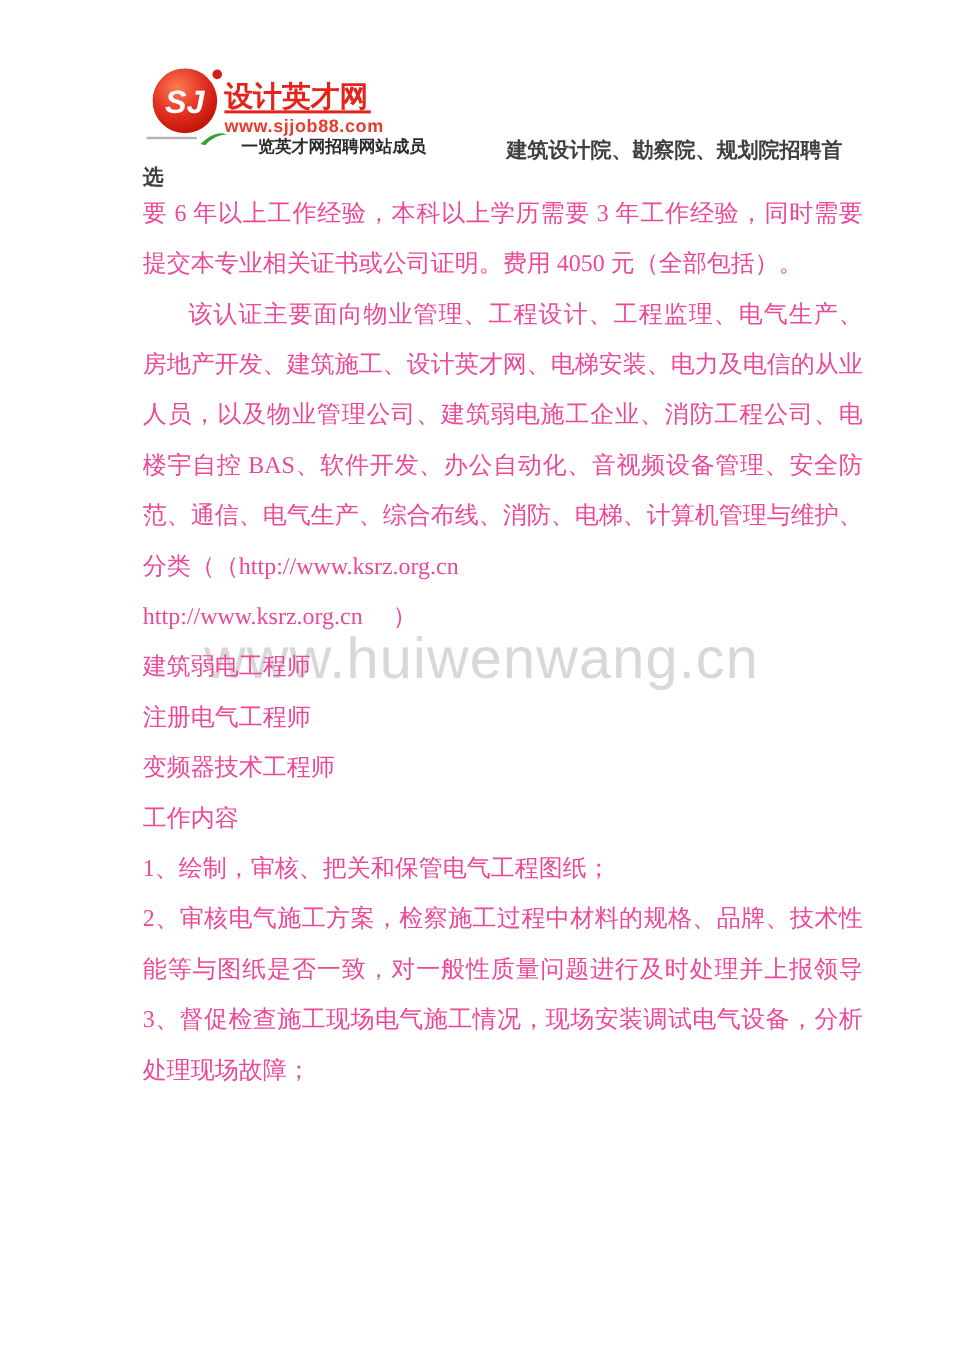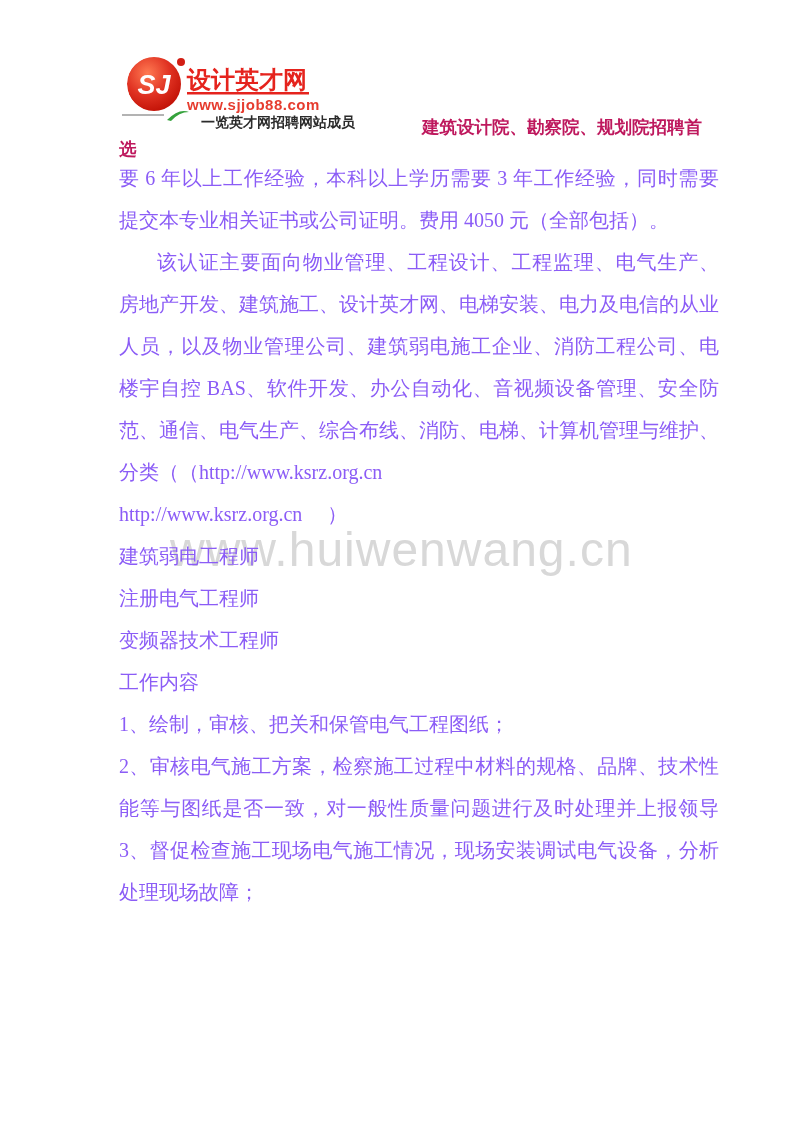--- a/index.html
+++ b/index.html
@@ -14,37 +14,37 @@
   .logo svg{display:block;}
   .svg-brand{font-family:"Liberation Sans","DejaVu Sans",sans-serif;font-weight:bold;font-size:24px;}
   .svg-site{font-family:"Liberation Sans","DejaVu Sans",sans-serif;font-weight:bold;font-size:15px;letter-spacing:.5px;}
   .svg-member{font-family:"Liberation Serif","DejaVu Serif",serif;font-weight:bold;font-size:14px;}
   .svg-monogram{font-family:"Liberation Sans","DejaVu Sans",sans-serif;font-weight:bold;font-style:italic;font-size:27px;}
 
   
   .tagline{
     position:absolute;left:115px;top:116px;width:590px;
     text-indent:303px;
-    font-family:Liberation Serif, serif;
-    font-weight:bold;font-size:17.5px;line-height:22px;color:#be185d;
+    font-family:Liberation Mono, monospace;
+    font-weight:bold;font-size:17.5px;line-height:22px;color:#404040;
     z-index:3;
   }
 
   
   .watermark{
     position:absolute;left:166px;top:522px;
     font-family:Liberation Sans, sans-serif;
     font-size:48px;color:#d8d8d8;letter-spacing:1px;white-space:nowrap;
     z-index:1;
   }
 
   
   .doc{
     position:absolute;left:115px;top:157px;width:600px;z-index:2;
-    font-size:20px;color:#8b5cf6;
+    font-size:20px;color:#ec4899;
   }
   .doc-line{height:42px;line-height:42px;white-space:pre-wrap;overflow:hidden;}
   .doc-line.j{text-align:justify;text-align-last:justify;}
   .doc-line.indent{padding-left:38px;}
 </style>
 </head>
 <body>
 
 <div class="page">
 

